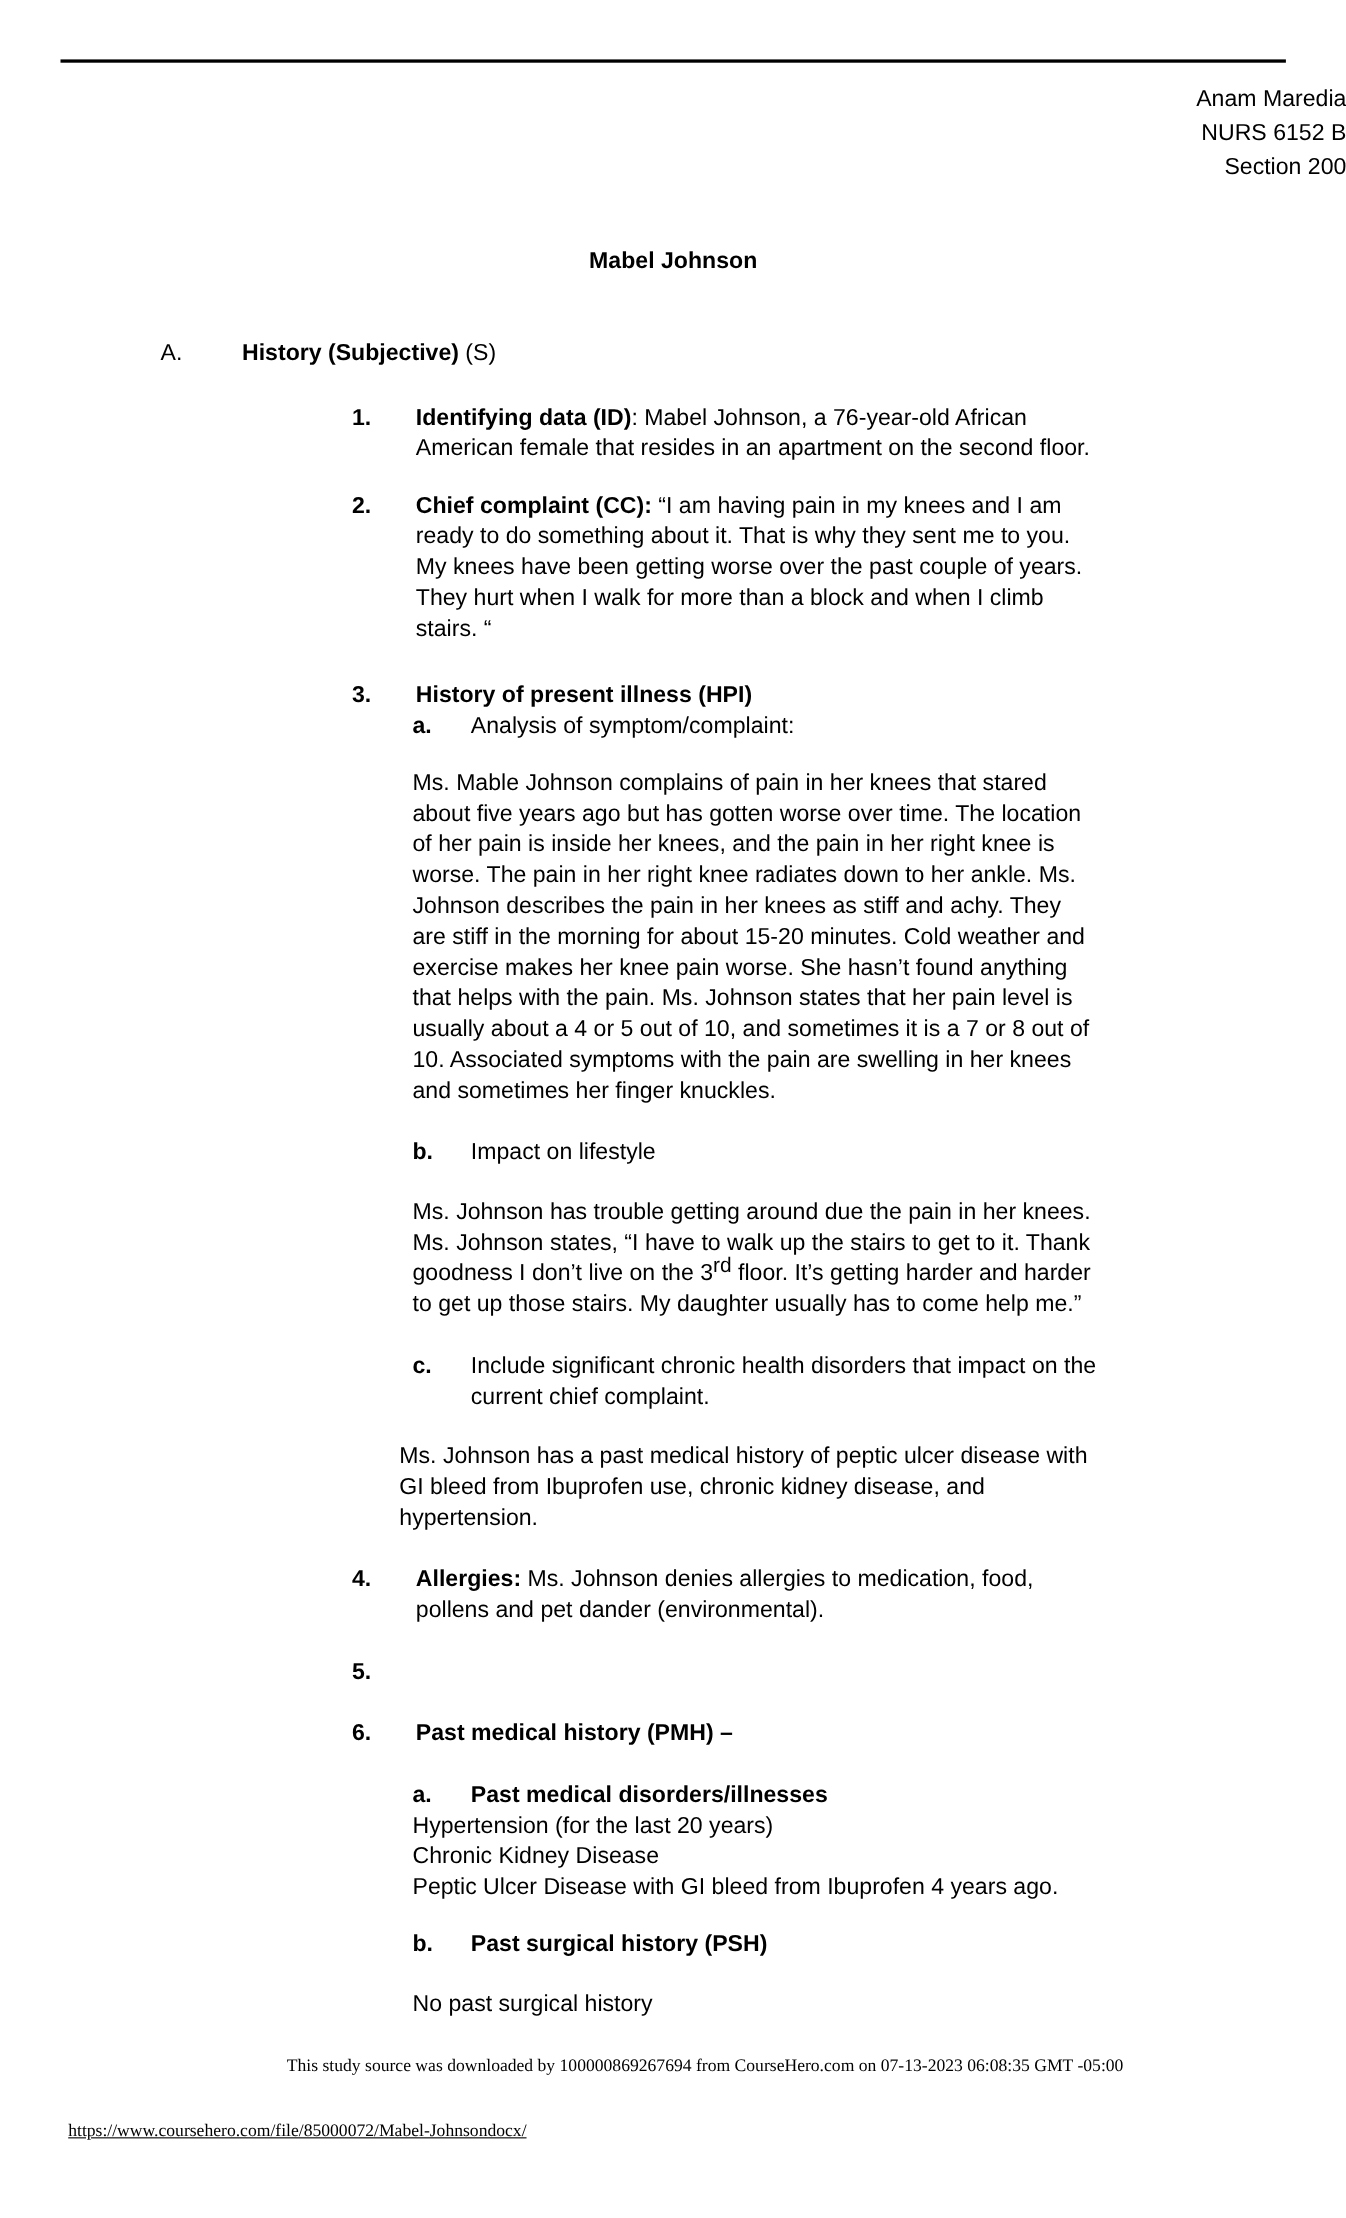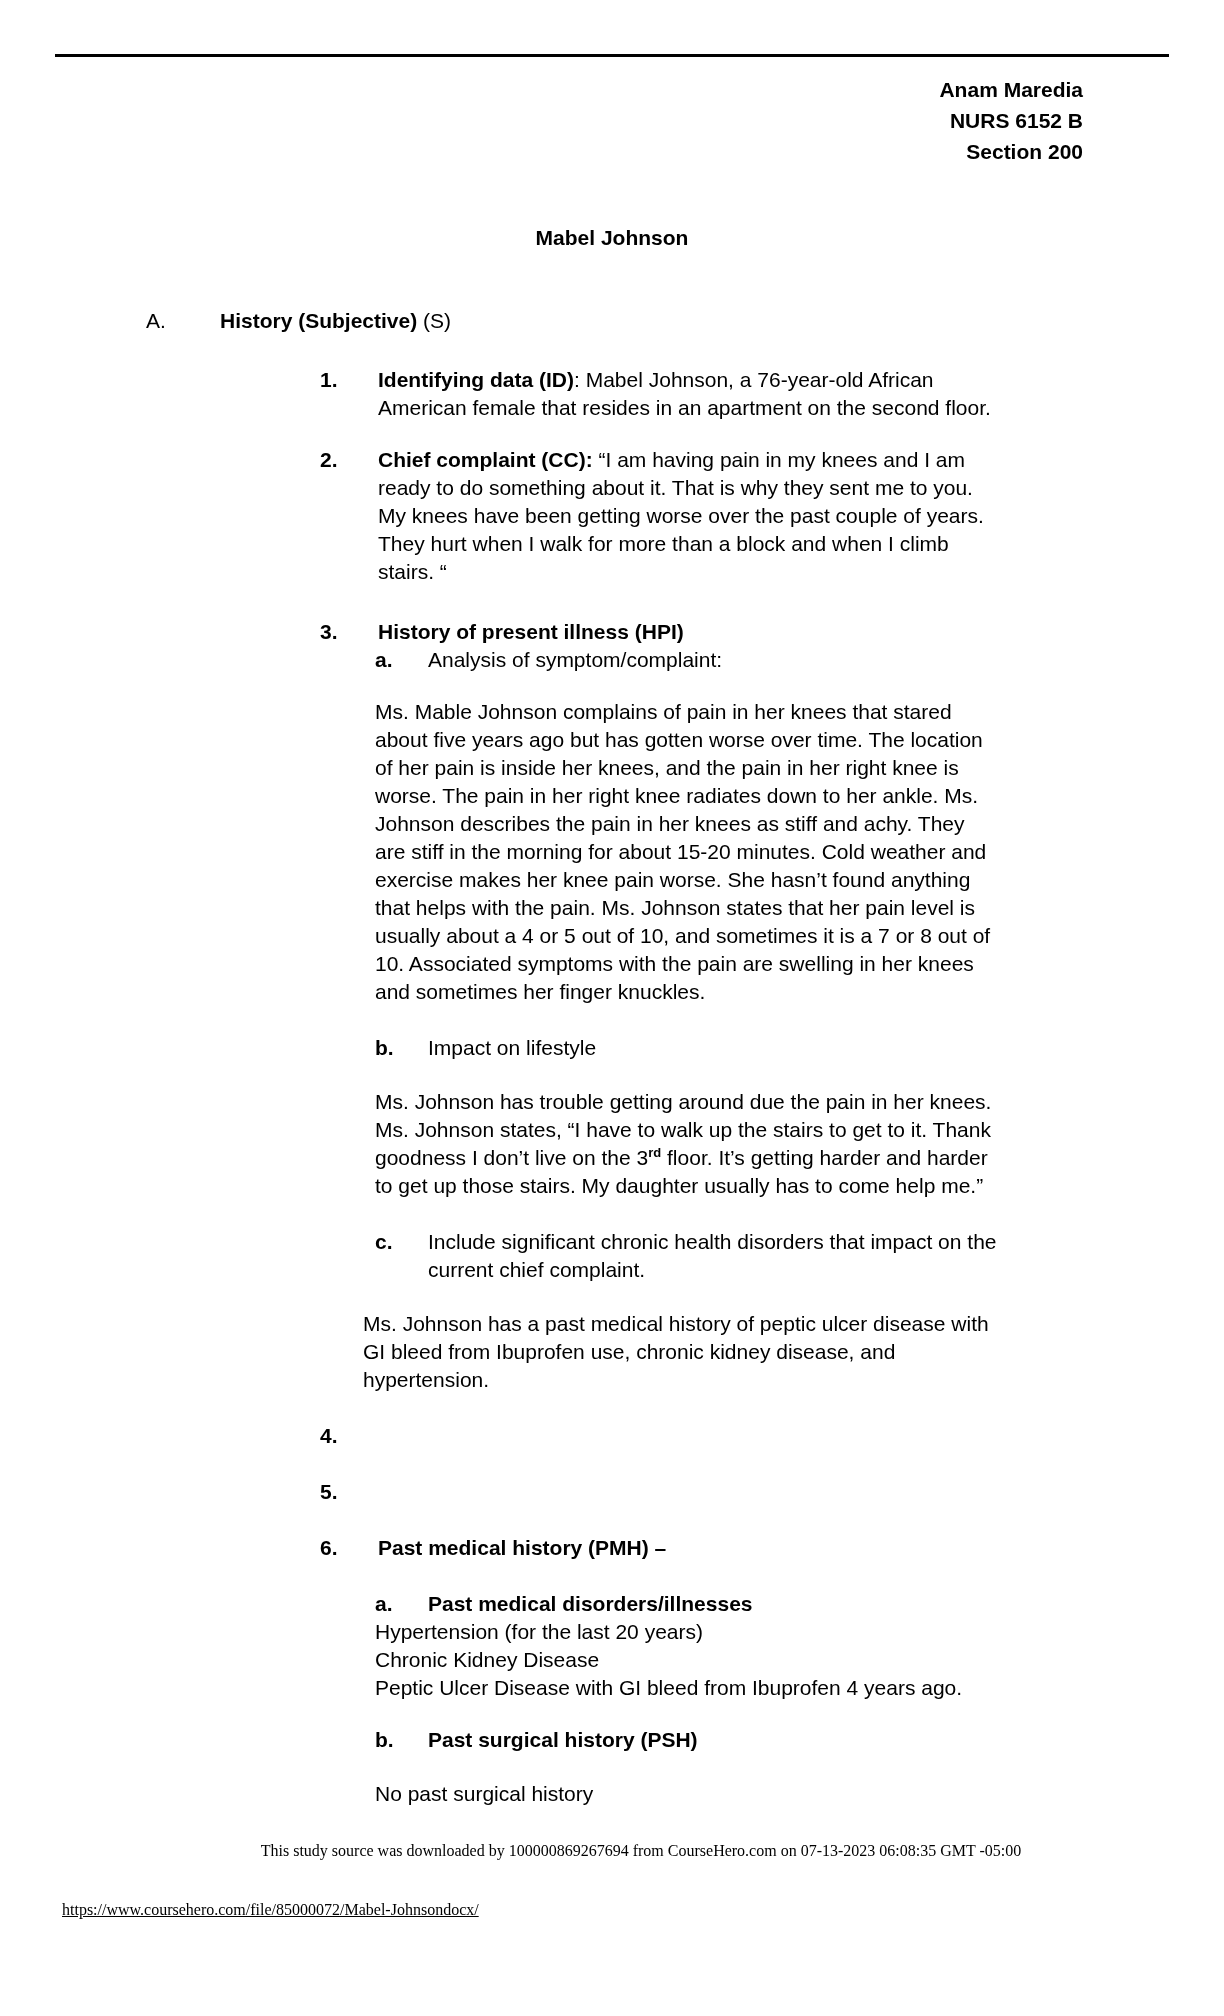--- a/index.html
+++ b/index.html
@@ -4,36 +4,36 @@
 <style>
   html, body { margin: 0; padding: 0; }
   body {
     width: 1224px; height: 2016px;
     background: #ffffff; color: #000000;
     font-family: "Liberation Sans", sans-serif;
     font-size: 21px; line-height: 28px;
     overflow: hidden;
   }
   .top-rule { height: 3px; background: #000; margin: 54px 55px 0 55px; }
-  .header { margin-top: 17px; padding-right: 141px; text-align: right; line-height: 31px; font-weight: bold; }
+  .header { margin-top: 17px; text-align: right; line-height: 31px; }
   .title { margin-top: 57px; text-align: center; font-weight: 700; }
   .row { display: flex; align-items: flex-start; }
   .pre { white-space: pre-line; }
   b { font-weight: 700; }
   .section-a { margin-top: 55px; margin-left: 146px; }
   .a-label { width: 74px; flex: none; }
   .item { margin-left: 320px; }
   .num { width: 58px; flex: none; font-weight: 700; }
   .itembody { width: 762px; }
   .sub { margin-left: 375px; }
   .letter { width: 53px; flex: none; font-weight: 700; }
   .subbody { width: 706px; }
   .para { margin-left: 375px; width: 762px; }
   .para-shift { margin-left: 363px; width: 774px; }
-  sup.ord { font-size: 13px; line-height: 0; vertical-align: super; font-weight: bold; }
+  sup.ord { font-size: 19px; line-height: 0; vertical-align: super; }
   .footer-line {
     font-family: "Liberation Serif", serif;
     font-size: 16px; line-height: 19px;
     margin-left: 58px; margin-top: 33px; text-align: center;
   }
   .footer-url {
     font-family: "Liberation Serif", serif;
     font-size: 16px; line-height: 19px;
     margin-left: 62px; margin-top: 40px; text-decoration: underline;
   }
@@ -110,20 +110,22 @@
     <span class="subbody pre">Include significant chronic health disorders that impact on the
 current chief complaint.</span>
   </div>
 
   <div class="para-shift pre" style="margin-top:26px">Ms. Johnson has a past medical history of peptic ulcer disease with
 GI bleed from Ibuprofen use, chronic kidney disease, and
 hypertension.</div>
 
   <div class="row item" style="margin-top:28px">
     <span class="num">4.</span>
+    <span class="itembody pre"><b>Allergies:</b><span> Ms. Johnson denies allergies to medication, food,
+pollens and pet dander (environmental).</span></span>
   </div>
 
   <div class="row item" style="margin-top:28px">
     <span class="num">5.</span>
   </div>
 
   <div class="row item" style="margin-top:28px">
     <span class="num">6.</span>
     <span class="itembody pre"><b>Past medical history (PMH) –</b></span>
   </div>

